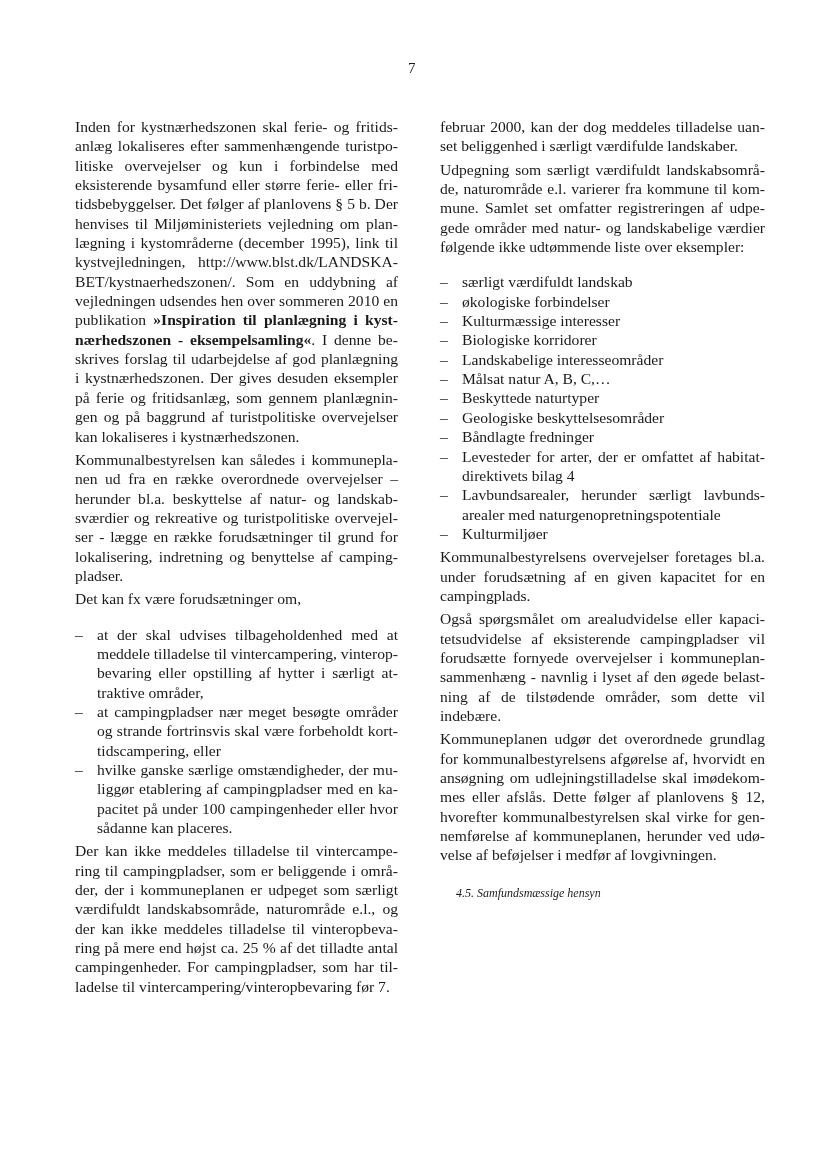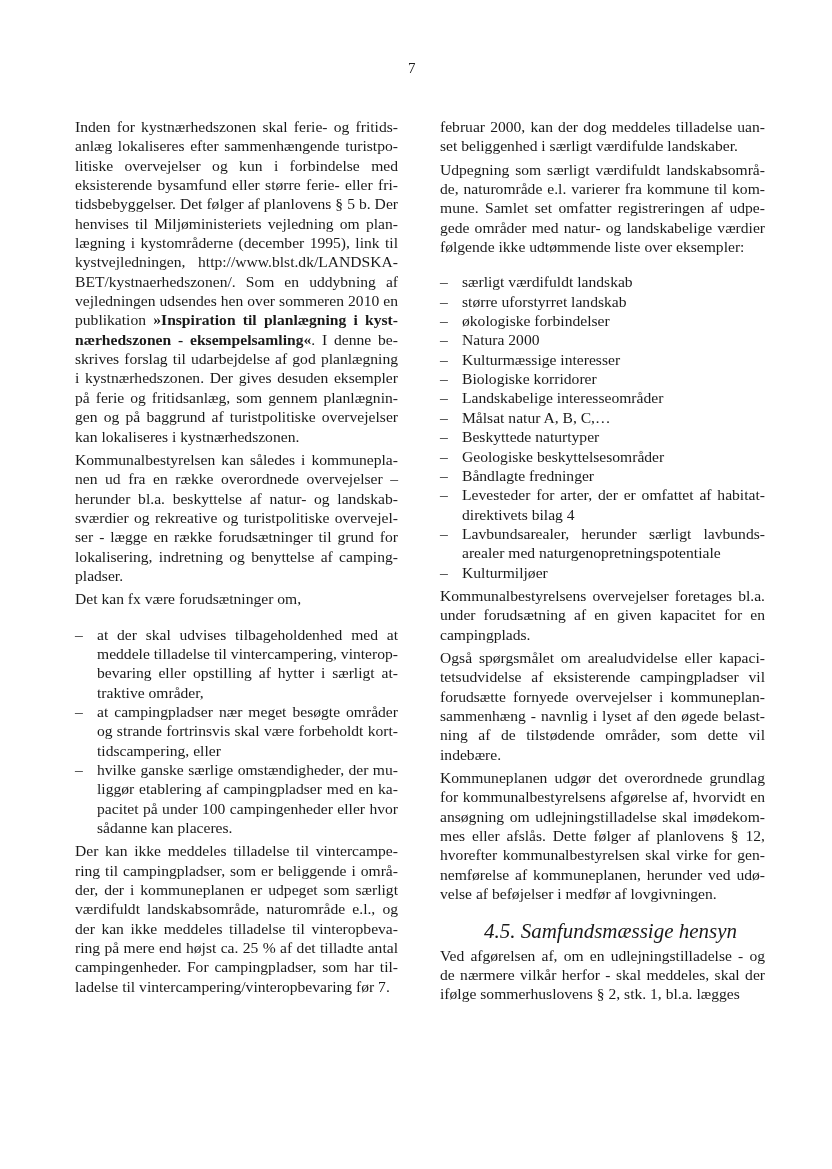--- a/index.html
+++ b/index.html
@@ -15,21 +15,21 @@
     position: absolute; top: 117px; font-size: 15.6px; line-height: 19.35px;
   }
   .col-left { left: 75px; width: 323px; }
   .col-right { left: 440px; width: 325px; }
   p { margin: 0 0 4px 0; text-align: justify; hyphens: manual; }
   ul.dash { list-style: none; margin: 16px 0 4px 0; padding: 0; }
   ul.dash li { position: relative; padding-left: 22px; text-align: justify; }
   ul.dash li::before { content: "–"; position: absolute; left: 0; top: 0; }
   .bold { font-weight: bold; }
   h4 {
-    font-style: italic; font-weight: normal; font-size: 21px; margin: 19px 0 4px 16px; text-align: center;
+    font-style: italic; font-weight: normal; font-size: 12px; margin: 19px 0 4px 16px;
   }
 </style>
 </head>
 <body>
 
 <div class="page-number">7</div>
 
 <div class="col col-left">
   <p><span>Inden for kystnærhedszonen skal ferie- og fritids­anlæg lokaliseres efter sammenhængende turistpo­litiske overvejelser og kun i forbindelse med eksisterende bysamfund eller større ferie- eller fri­tidsbebyggelser. Det følger af planlovens § 5 b. Der henvises til Miljøministeriets vejledning om plan­lægning i kystområderne (december 1995), link til kystvejledningen, http://www.blst.dk/LANDSKA­BET/kystnaerhedszonen/. Som en uddybning af vejledningen udsendes hen over sommeren 2010 en publikation </span><span class="bold">»Inspiration til planlægning i kyst­nærhedszonen - eksempelsamling«</span><span>. I denne be­skrives forslag til udarbejdelse af god planlægning i kystnærhedszonen. Der gives desuden eksempler på ferie og fritidsanlæg, som gennem planlægnin­gen og på baggrund af turistpolitiske overvejelser kan lokaliseres i kystnærhedszonen.</span></p>
   <p>Kommunalbestyrelsen kan således i kommunepla­nen ud fra en række overordnede overvejelser – herunder bl.a. beskyttelse af natur- og landskab­sværdier og rekreative og turistpolitiske overvejel­ser - lægge en række forudsætninger til grund for lokalisering, indretning og benyttelse af camping­pladser.</p>
@@ -40,32 +40,29 @@
     <li>hvilke ganske særlige omstændigheder, der mu­liggør etablering af campingpladser med en ka­pacitet på under 100 campingenheder eller hvor sådanne kan placeres.</li>
   </ul>
   <p>Der kan ikke meddeles tilladelse til vintercampe­ring til campingpladser, som er beliggende i områ­der, der i kommuneplanen er udpeget som særligt værdifuldt landskabsområde, naturområde e.l., og der kan ikke meddeles tilladelse til vinteropbeva­ring på mere end højst ca. 25 % af det tilladte antal campingenheder. For campingpladser, som har til­ladelse til vintercampering/vinteropbevaring før 7.</p>
 </div>
 
 <div class="col col-right">
   <p>februar 2000, kan der dog meddeles tilladelse uan­set beliggenhed i særligt værdifulde landskaber.</p>
   <p>Udpegning som særligt værdifuldt landskabsområ­de, naturområde e.l. varierer fra kommune til kom­mune. Samlet set omfatter registreringen af udpe­gede områder med natur- og landskabelige værdier følgende ikke udtømmende liste over eksempler:</p>
   <ul class="dash">
     <li>særligt værdifuldt landskab</li>
-    <li>større uforstyrret landskab</li>
     <li>økologiske forbindelser</li>
-    <li>Natura 2000</li>
     <li>Kulturmæssige interesser</li>
     <li>Biologiske korridorer</li>
     <li>Landskabelige interesseområder</li>
     <li>Målsat natur A, B, C,…</li>
     <li>Beskyttede naturtyper</li>
     <li>Geologiske beskyttelsesområder</li>
     <li>Båndlagte fredninger</li>
     <li>Levesteder for arter, der er omfattet af habitat­direktivets bilag 4</li>
     <li>Lavbundsarealer, herunder særligt lavbunds­arealer med naturgenopretningspotentiale</li>
     <li>Kulturmiljøer</li>
   </ul>
   <p>Kommunalbestyrelsens overvejelser foretages bl.a. under forudsætning af en given kapacitet for en campingplads.</p>
   <p>Også spørgsmålet om arealudvidelse eller kapaci­tetsudvidelse af eksisterende campingpladser vil forudsætte fornyede overvejelser i kommuneplan­sammenhæng - navnlig i lyset af den øgede belast­ning af de tilstødende områder, som dette vil indebære.</p>
   <p>Kommuneplanen udgør det overordnede grundlag for kommunalbestyrelsens afgørelse af, hvorvidt en ansøgning om udlejningstilladelse skal imødekom­mes eller afslås. Dette følger af planlovens § 12, hvorefter kommunalbestyrelsen skal virke for gen­nemførelse af kommuneplanen, herunder ved udø­velse af beføjelser i medfør af lovgivningen.</p>
   <h4>4.5. Samfundsmæssige hensyn</h4>
-  <p>Ved afgørelsen af, om en udlejningstilladelse - og de nærmere vilkår herfor - skal meddeles, skal der ifølge sommerhuslovens § 2, stk. 1, bl.a. lægges</p>
 </div>
 
 </body></html>

